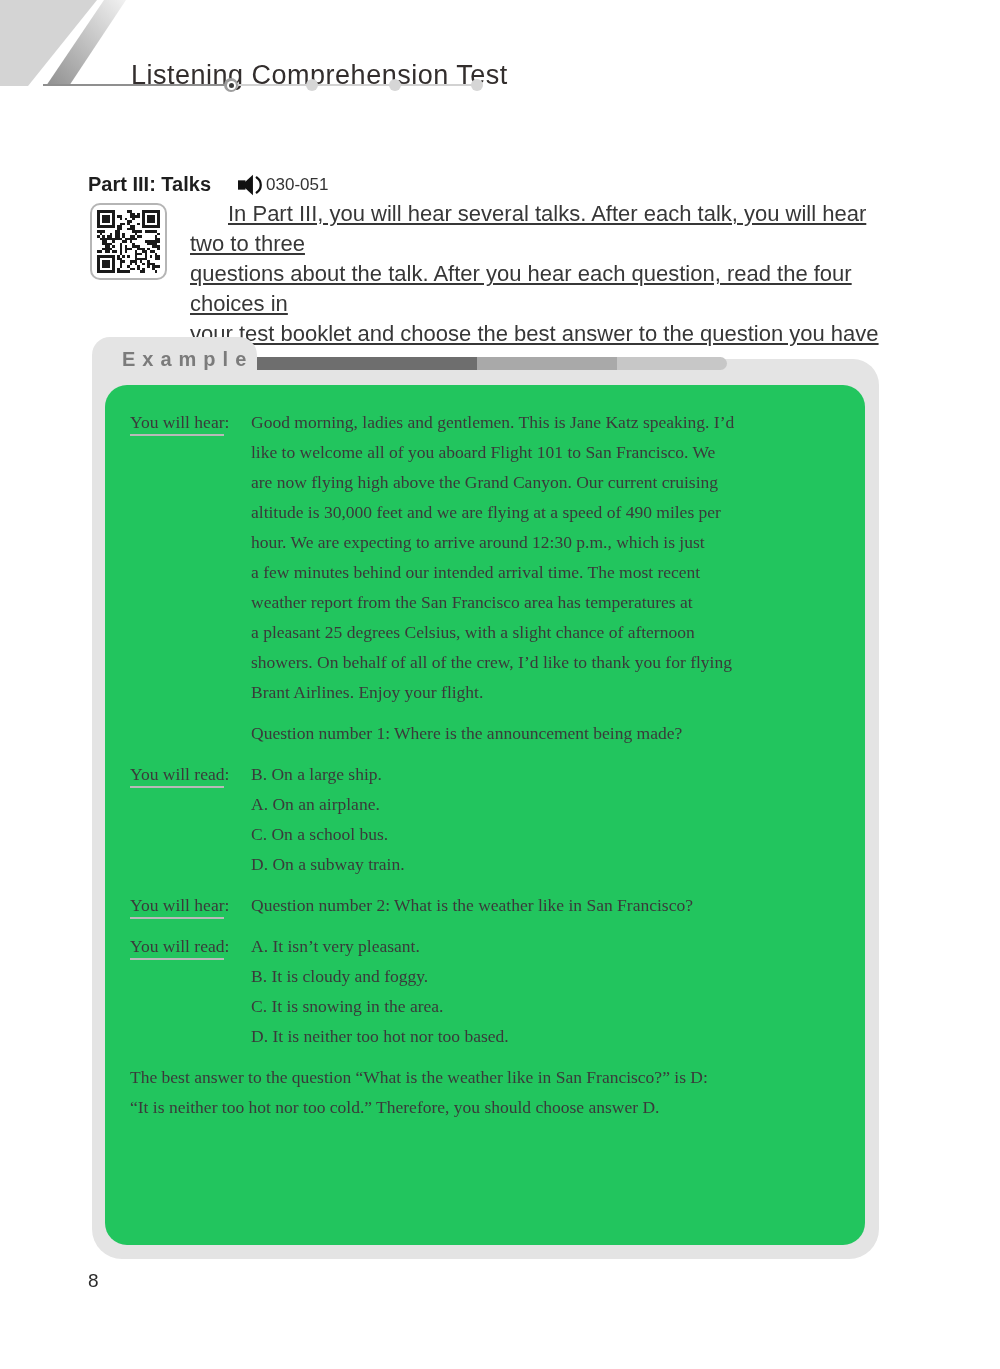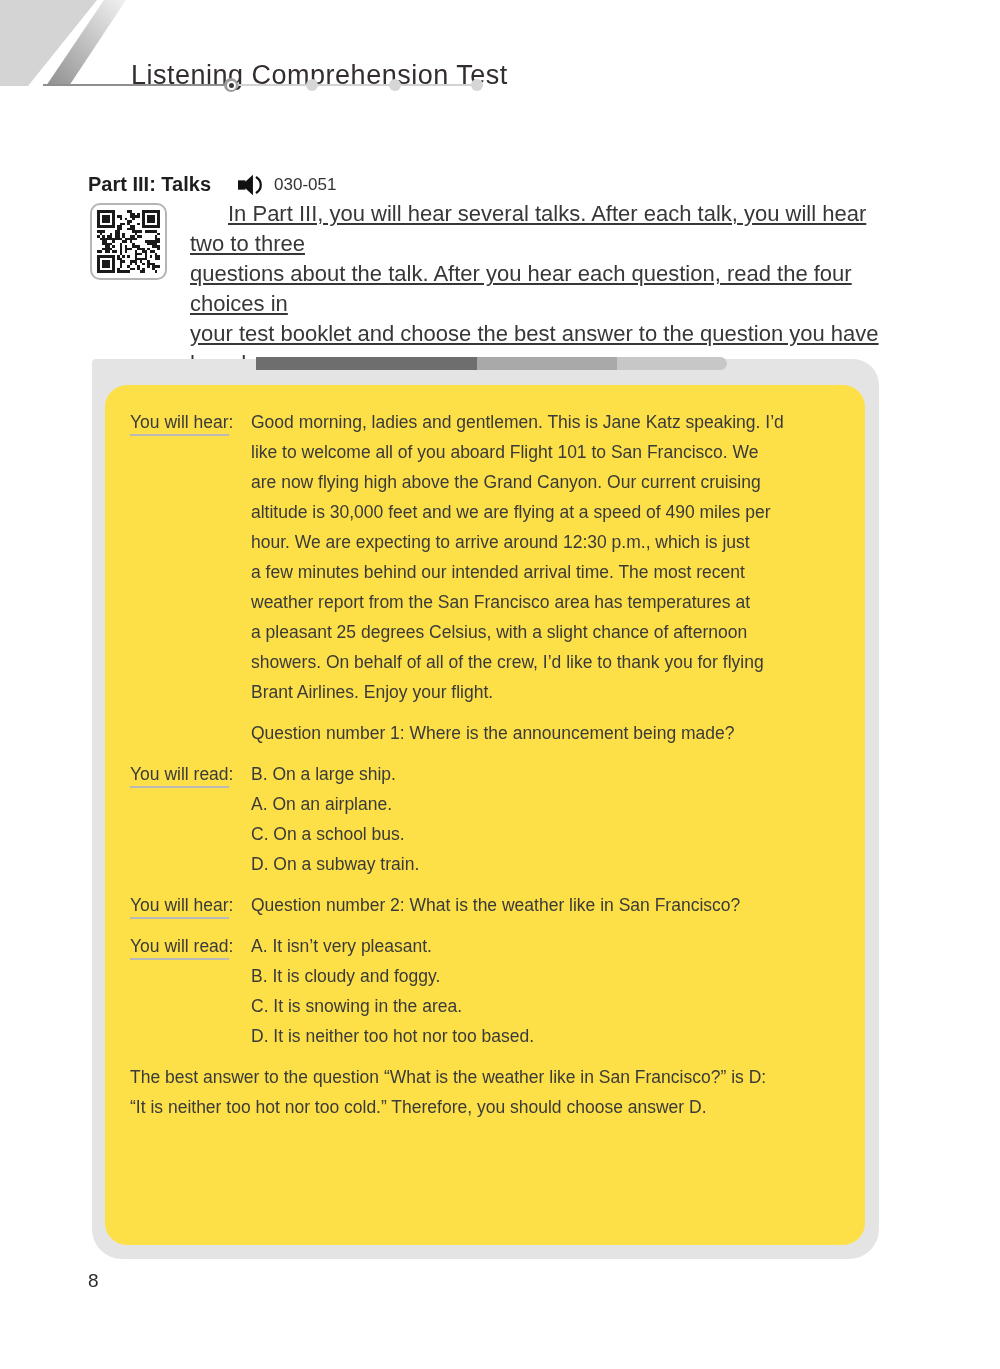--- a/index.html
+++ b/index.html
@@ -19,21 +19,21 @@
   .seg2{left:231px;width:246px;background:#d2d2d2;}
   .dot{position:absolute;border-radius:50%;}
   .dot-ring{left:224px;top:78px;width:14px;height:14px;background:#9d9d9d;}
   .dot-ring::before{content:"";position:absolute;left:2.5px;top:2.5px;width:9px;height:9px;border-radius:50%;background:#fff;}
   .dot-ring::after{content:"";position:absolute;left:4.5px;top:4.5px;width:5px;height:5px;border-radius:50%;background:#3a3a3a;}
   .dot-lite{top:79px;width:12px;height:12px;background:#d6d6d6;}
   
   .part-row{position:absolute;left:88px;top:171px;display:flex;align-items:center;}
   .part-heading{font-size:20px;font-weight:700;color:#1e1e1e;white-space:nowrap;}
   .speaker{width:28px;height:24px;margin-left:27px;margin-top:2px;}
-  .track{font-size:17px;color:#333;margin-left:8px;margin-top:2px;}
+  .track{font-size:17px;color:#333;margin-top:2px;}
   
   .qr-box{
     position:absolute;left:90px;top:203px;width:77px;height:77px;background:#fff;
     border:2px solid #b5b5b5;border-radius:10px;box-sizing:border-box;
     display:flex;align-items:center;justify-content:center;
   }
   .qr-box svg{width:63px;height:63px;shape-rendering:crispEdges;}
   
   .instructions{
     position:absolute;left:190px;top:199px;width:692px;
@@ -46,22 +46,22 @@
   .ex-body{position:absolute;left:0;top:22px;width:787px;height:900px;background:#e4e4e4;
            border-radius:4px 26px 30px 30px;}
   .ex-tab{position:absolute;left:0;top:0;width:165px;height:52px;background:#e4e4e4;
           border-radius:18px 18px 0 0;}
   .ex-tab-label{position:absolute;left:30px;top:11px;font-size:20px;font-weight:700;
                 color:#7b7b7b;letter-spacing:7px;}
   .ex-bar{position:absolute;top:20px;height:13px;}
   .bar-dark{left:164px;width:221px;background:#6e6e6e;}
   .bar-mid{left:385px;width:140px;background:#a9a9a9;}
   .bar-lite{left:525px;width:110px;background:#c7c7c7;border-radius:0 7px 7px 0;}
-  .ex-inner{position:absolute;left:13px;top:48px;width:760px;height:860px;background:#fde047;
-            border-radius:22px;box-sizing:border-box;padding:22px 10px 0 25px;}
+  .ex-inner{position:absolute;left:13px;top:48px;width:760px;height:860px;background:#22c55e;
+            border-radius:22px;box-sizing:border-box;padding:22px 10px 0 25px;font-family:Liberation Serif, serif;}
   
   .ex-inner, .ex-inner div{font-size:17.5px;line-height:30px;color:#3a3a3a;}
   .block{margin-bottom:11px;}
   .hang{position:relative;padding-left:121px;}
   .hang-label{position:absolute;left:0;top:0;white-space:nowrap;}
   .uline{border-bottom:2px solid #b9b9b9;padding-bottom:2px;}
   .prewrap{white-space:pre-line;}
   
   .page-number{position:absolute;left:88px;top:1270px;font-size:19px;color:#2c2c2c;}
 </style>
@@ -399,20 +399,23 @@
 
 <div class="instructions">In Part III, you will hear several talks. After each talk, you will hear two to three
 questions about the talk. After you hear each question, read the four choices in
 your test booklet and choose the best answer to the question you have heard.</div>
 
 <div class="example">
   <div class="ex-body"></div>
   <div class="ex-bar bar-dark dot0" style="position:absolute"></div>
   <div class="ex-bar bar-mid" style="position:absolute"></div>
   <div class="ex-bar bar-lite" style="position:absolute"></div>
+  <div class="ex-tab">
+    <span class="ex-tab-label">Example</span>
+  </div>
 
   <div class="ex-inner">
 
     <div class="hang">
       <span class="hang-label"><span class="uline">You will hear</span><span>:</span></span>
       <div class="prewrap block">Good morning, ladies and gentlemen. This is Jane Katz speaking. I’d
 like to welcome all of you aboard Flight 101 to San Francisco. We
 are now flying high above the Grand Canyon. Our current cruising
 altitude is 30,000 feet and we are flying at a speed of 490 miles per
 hour. We are expecting to arrive around 12:30 p.m., which is just

